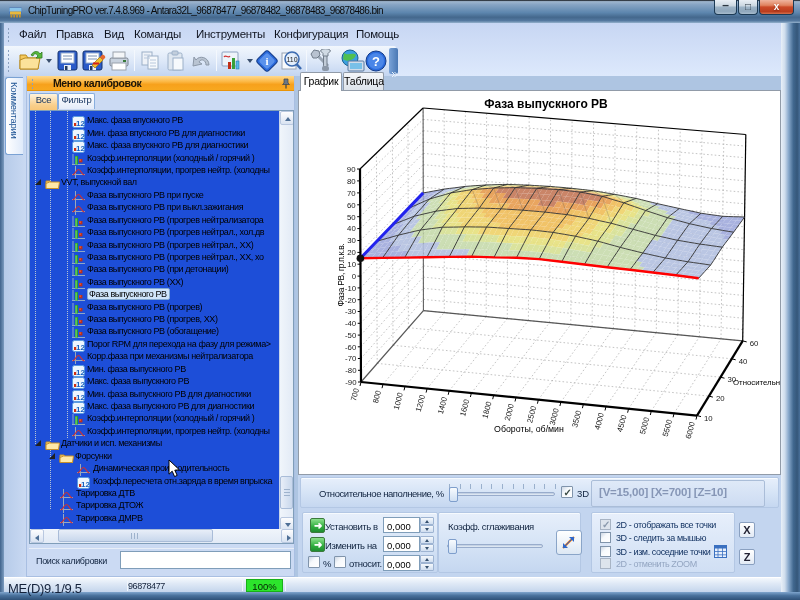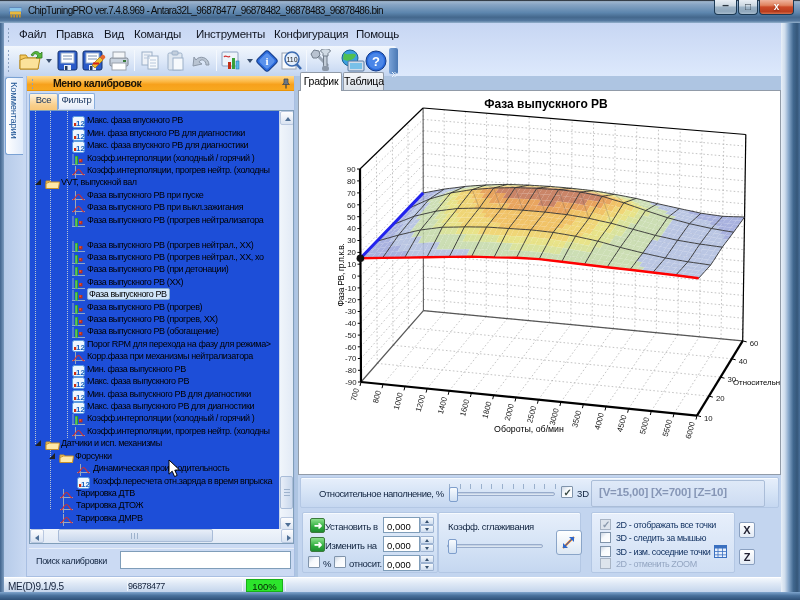--- a/index.html
+++ b/index.html
@@ -366,20 +366,31 @@
 <div class="trow" style="top:102.7px">
         <span class="tic" style="left:42px"><svg width="13" height="12" viewBox="0 0 13 12">
             <line x1="1" y1="0" x2="1" y2="11" stroke="#90a8c8" stroke-width="1"></line>
             <line x1="0" y1="10.5" x2="13" y2="10.5" stroke="#90a8c8" stroke-width="1"></line>
             <rect x="3" y="2" width="3" height="8.5" fill="#2ca02c"></rect>
             <rect x="3.6" y="2.6" width="1" height="7.9" fill="#80d880"></rect>
             <rect x="7" y="5" width="3.4" height="3.4" fill="#c03018"></rect>
             <rect x="7.5" y="5.5" width="1.2" height="1.2" fill="#f08060"></rect>
           </svg></span>
         <span class="ttx" style="left:57px">Фаза выпускного РВ (прогрев нейтрализатора</span>
+      </div>
+<div class="trow" style="top:115.1px">
+        <span class="tic" style="left:42px"><svg width="13" height="12" viewBox="0 0 13 12">
+            <line x1="1" y1="0" x2="1" y2="11" stroke="#90a8c8" stroke-width="1"></line>
+            <line x1="0" y1="10.5" x2="13" y2="10.5" stroke="#90a8c8" stroke-width="1"></line>
+            <rect x="3" y="2" width="3" height="8.5" fill="#2ca02c"></rect>
+            <rect x="3.6" y="2.6" width="1" height="7.9" fill="#80d880"></rect>
+            <rect x="7" y="5" width="3.4" height="3.4" fill="#c03018"></rect>
+            <rect x="7.5" y="5.5" width="1.2" height="1.2" fill="#f08060"></rect>
+          </svg></span>
+        <span class="ttx" style="left:57px">Фаза выпускного РВ (прогрев нейтрал., хол.дв</span>
       </div>
 <div class="trow" style="top:127.5px">
         <span class="tic" style="left:42px"><svg width="13" height="12" viewBox="0 0 13 12">
             <line x1="1" y1="0" x2="1" y2="11" stroke="#90a8c8" stroke-width="1"></line>
             <line x1="0" y1="10.5" x2="13" y2="10.5" stroke="#90a8c8" stroke-width="1"></line>
             <rect x="3" y="2" width="3" height="8.5" fill="#2ca02c"></rect>
             <rect x="3.6" y="2.6" width="1" height="7.9" fill="#80d880"></rect>
             <rect x="7" y="5" width="3.4" height="3.4" fill="#c03018"></rect>
             <rect x="7.5" y="5.5" width="1.2" height="1.2" fill="#f08060"></rect>
           </svg></span>
@@ -1864,21 +1875,21 @@
           <rect x="0.5" y="0.5" width="12" height="3" fill="#3a70c0"></rect>
           <path d="M4 0 V13 M8.5 0 V13 M0 6.5 H13 M0 9.8 H13" stroke="#3a70c0" stroke-width="0.8"></path>
         </svg></div>
   <div class="g3row g3dis" style="top:45px"><span class="g3cb disnc"></span>2D - отменить ZOOM</div>
  </div>
  <div class="xzbtn" style="top:47px;">X</div>
  <div class="xzbtn" style="top:74px;">Z</div>
 </div>
 
 <div class="abs" id="statusbar">
- <span class="abs" style="left:4px;top:3px;font-size:10px;letter-spacing:-0.3px;">ME(D)9.1/9.5</span>
+ <span class="abs" style="left:4px;top:3px;font-size:13px;letter-spacing:-0.3px;">ME(D)9.1/9.5</span>
  <div class="ssep" style="left:123px"></div>
  <span class="abs" style="left:124px;top:3px;font-size:9px;letter-spacing:-0.4px;">96878477</span>
  <div class="ssep" style="left:238px"></div>
  <div id="pct">100%</div>
  <div class="ssep" style="left:281px"></div>
 </div>
 
 <svg class="abs" style="left:168px;top:459px;" width="13" height="19" viewBox="0 0 13 19">
     <path d="M1 1 L1 15.2 L4.2 12.2 L6.6 17.6 L9.2 16.4 L6.8 11.2 L11.4 10.8 Z" fill="#ffffff" stroke="#000000" stroke-width="1"></path>
   </svg>

